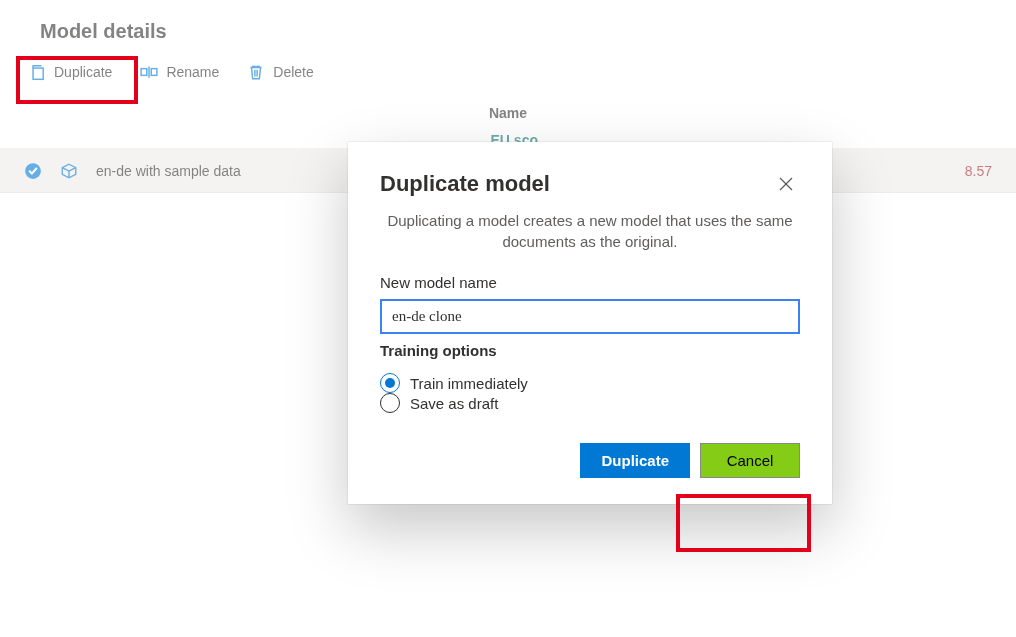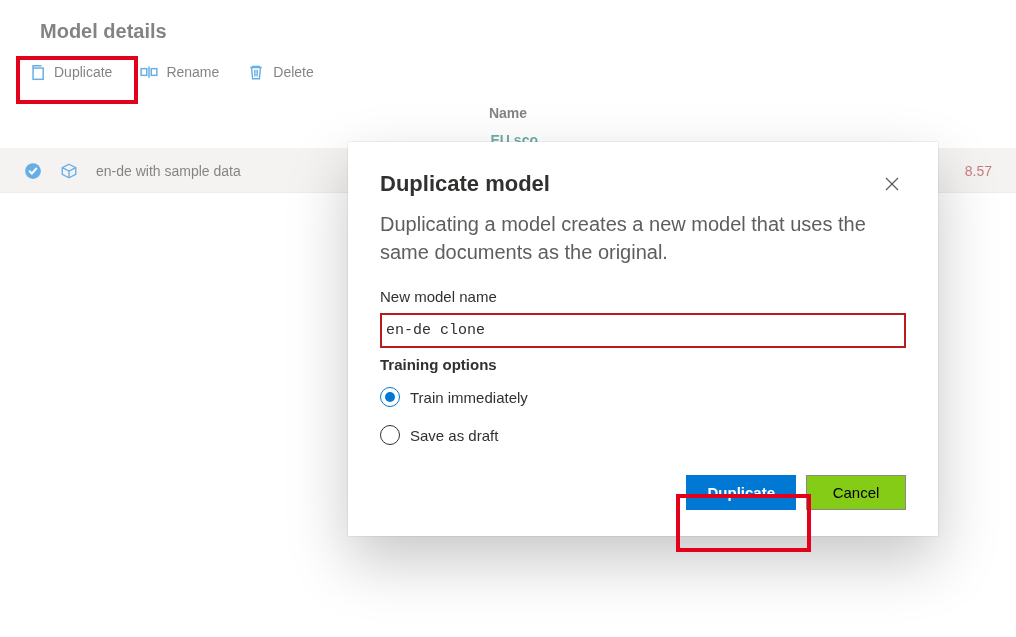--- a/index.html
+++ b/index.html
@@ -61,43 +61,43 @@
 
   .scrim {
     position: absolute;
     inset: 0;
     background: rgba(255,255,255,0.4);
   }
   .dialog {
     position: absolute;
     left: 348px;
     top: 142px;
-    width: 590px;
+    width: 484px;
     background: #fff;
     box-shadow: 0 25px 57px rgba(0,0,0,0.22), 0 0 1px rgba(0,0,0,0.3);
     padding: 28px 32px 26px;
     z-index: 10;
   }
   .dialog-header { display:flex; justify-content:space-between; align-items:center; }
   .dialog-title { font-size: 22px; font-weight: 600; }
   .dialog-close { width: 28px; height: 28px; display:flex; align-items:center; justify-content:center; cursor:pointer; color:#605e5c; }
-  .dialog-desc { color: #605e5c; margin-top: 12px; font-size: 20px; line-height: 1.4; }
+  .dialog-desc { color: #605e5c; margin-top: 12px; font-size: 15px; line-height: 1.4; text-align: center; }
   .field-label { margin-top: 22px; font-size: 15px; color: #323130; }
   .text-input {
     width: 100%;
     margin-top: 8px;
-    border: 2px solid #b91c1c;
-    padding: 7px 4px;
+    border: 2px solid #3b82f6;
+    padding: 7px 10px;
     font-size: 15px;
-    font-family: Liberation Mono, monospace;
+    font-family: Liberation Serif, serif;
     color: #323130;
     outline: none;
   }
   .section-label { margin-top: 8px; font-size: 15px; font-weight: 600; }
-  .radio-group { margin-top: 14px; display:flex; flex-direction:column; gap:18px; }
+  .radio-group { margin-top: 14px; display:flex; flex-direction:column; }
   .radio-item { display:flex; align-items:center; gap:10px; font-size:15px; cursor:pointer; }
   .radio-outer {
     width: 20px; height: 20px; border-radius: 50%;
     border: 1px solid #323130;
     display:flex; align-items:center; justify-content:center;
     flex-shrink:0;
   }
   .radio-outer.checked { border-color: #0078d4; }
   .radio-inner {
     width: 10px; height: 10px; border-radius: 50%;

